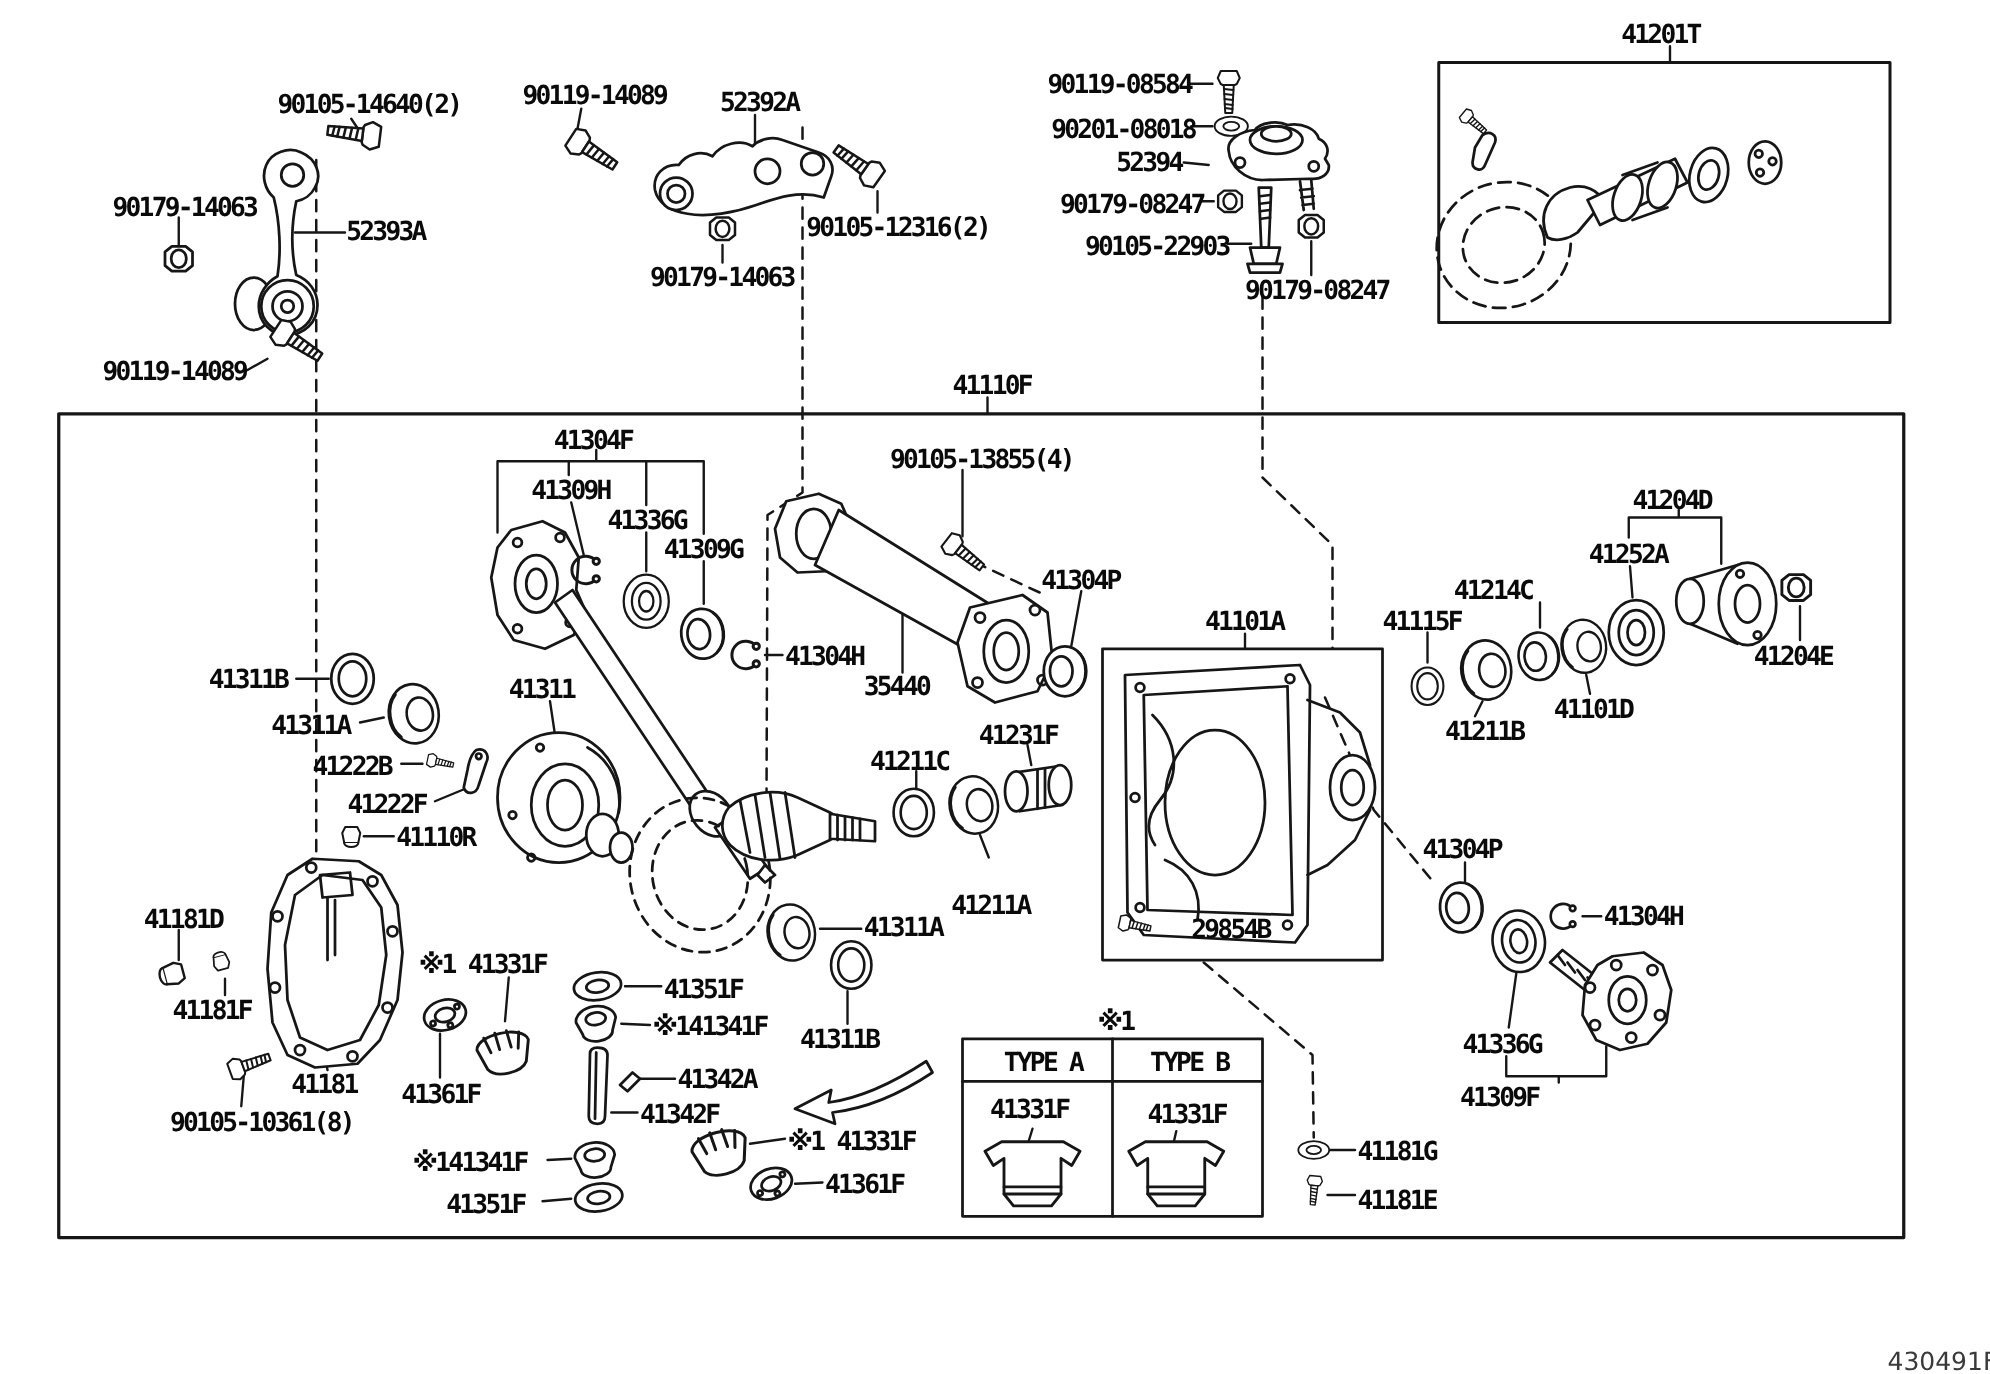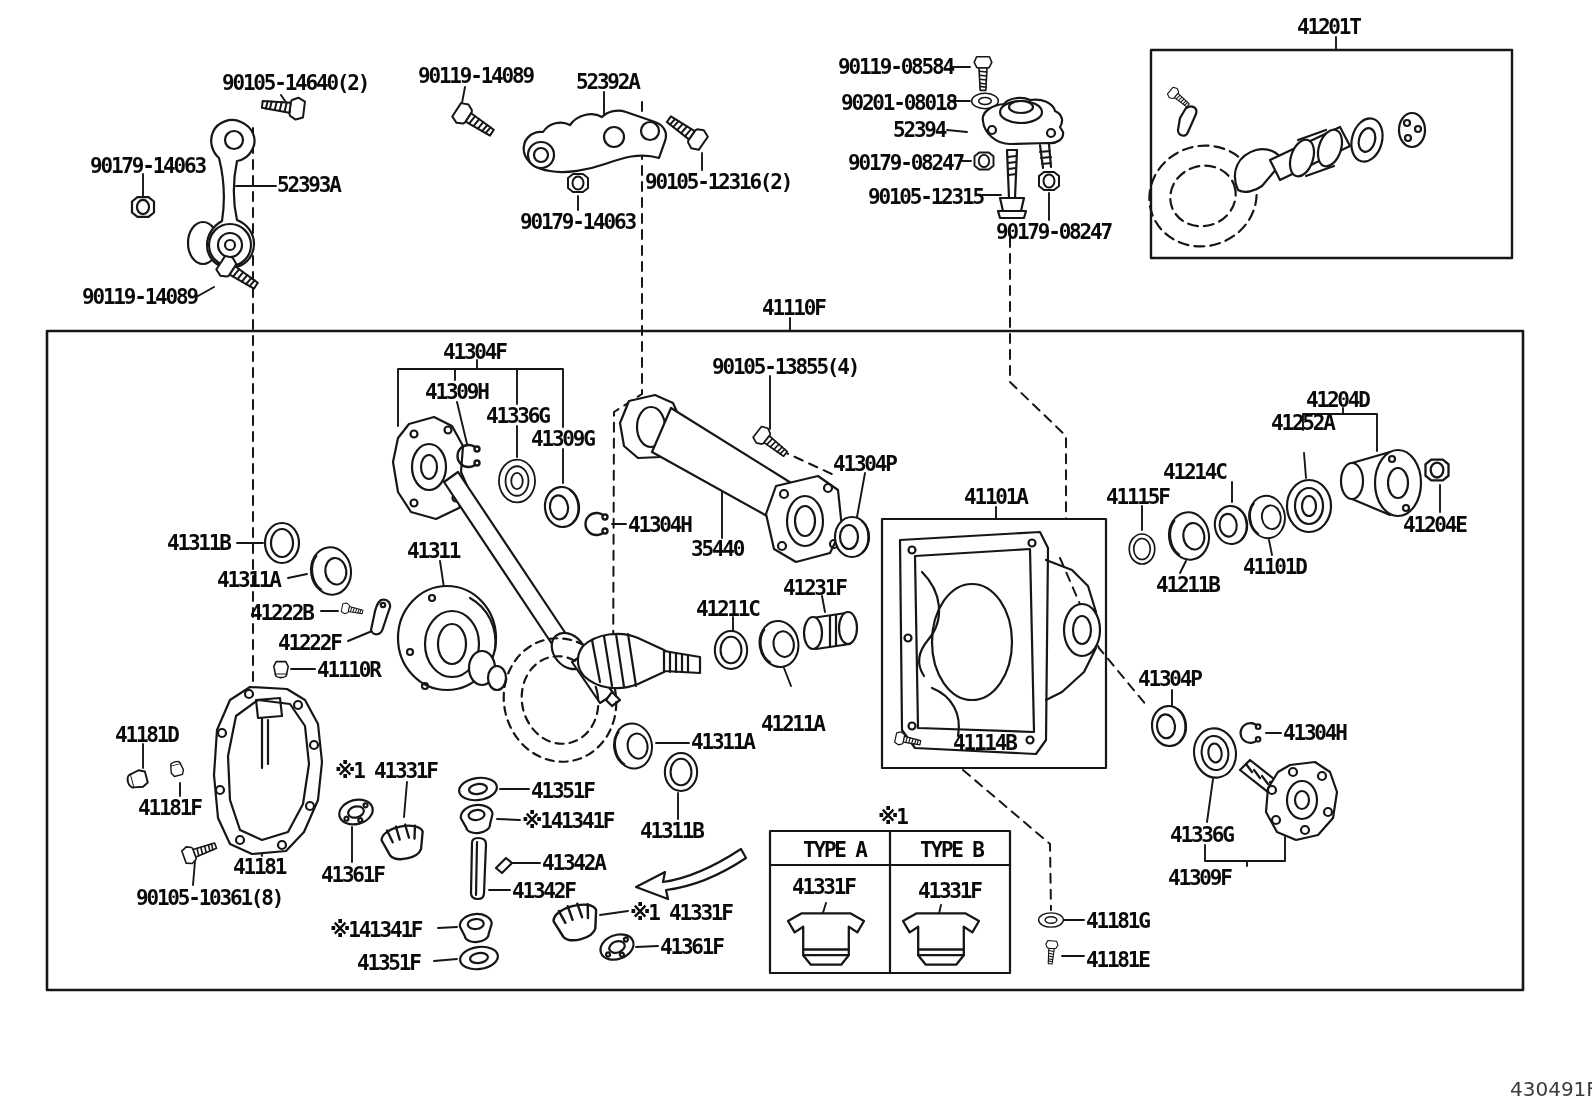--- a/index.html
+++ b/index.html
@@ -378,21 +378,21 @@
 <div class="lbl" style="left:82px;top:286px">90119-14089</div>
 <div class="lbl" style="left:418px;top:65px">90119-14089</div>
 <div class="lbl" style="left:576px;top:71px">52392A</div>
 <div class="lbl" style="left:645px;top:171px">90105-12316(2)</div>
 <div class="lbl" style="left:520px;top:211px">90179-14063</div>
 
 <div class="lbl" style="left:838px;top:56px">90119-08584</div>
 <div class="lbl" style="left:841px;top:92px">90201-08018</div>
 <div class="lbl" style="left:893px;top:119px">52394</div>
 <div class="lbl" style="left:848px;top:152px">90179-08247</div>
-<div class="lbl" style="left:868px;top:186px">90105-12315</div>
+<div class="lbl" style="left:868px;top:186px">90105-22903</div>
 <div class="lbl" style="left:996px;top:221px">90179-08247</div>
 <div class="lbl" style="left:1297px;top:16px">41201T</div>
 
 <div class="lbl" style="left:762px;top:297px">41110F</div>
 <div class="lbl" style="left:443px;top:341px">41304F</div>
 <div class="lbl" style="left:425px;top:381px">41309H</div>
 <div class="lbl" style="left:486px;top:405px">41336G</div>
 <div class="lbl" style="left:531px;top:428px">41309G</div>
 <div class="lbl" style="left:712px;top:356px">90105-13855(4)</div>
 <div class="lbl" style="left:833px;top:453px">41304P</div>
@@ -406,24 +406,24 @@
 <div class="lbl" style="left:407px;top:540px">41311</div>
 <div class="lbl" style="left:317px;top:659px">41110R</div>
 
 <div class="lbl" style="left:783px;top:577px">41231F</div>
 <div class="lbl" style="left:696px;top:598px">41211C</div>
 <div class="lbl" style="left:761px;top:713px">41211A</div>
 <div class="lbl" style="left:691px;top:731px">41311A</div>
 <div class="lbl" style="left:640px;top:820px">41311B</div>
 
 <div class="lbl" style="left:964px;top:486px">41101A</div>
-<div class="lbl" style="left:953px;top:732px">41114B</div>
+<div class="lbl" style="left:953px;top:732px">29854B</div>
 <div class="lbl" style="left:1106px;top:486px">41115F</div>
 <div class="lbl" style="left:1163px;top:461px">41214C</div>
-<div class="lbl" style="left:1271px;top:412px">41252A</div>
+<div class="lbl" style="left:1271px;top:432px">41252A</div>
 <div class="lbl" style="left:1306px;top:389px">41204D</div>
 <div class="lbl" style="left:1403px;top:514px">41204E</div>
 <div class="lbl" style="left:1243px;top:556px">41101D</div>
 <div class="lbl" style="left:1156px;top:574px">41211B</div>
 
 <div class="lbl" style="left:115px;top:724px">41181D</div>
 <div class="lbl" style="left:138px;top:797px">41181F</div>
 <div class="lbl" style="left:233px;top:856px">41181</div>
 <div class="lbl" style="left:136px;top:887px">90105-10361(8)</div>
 

